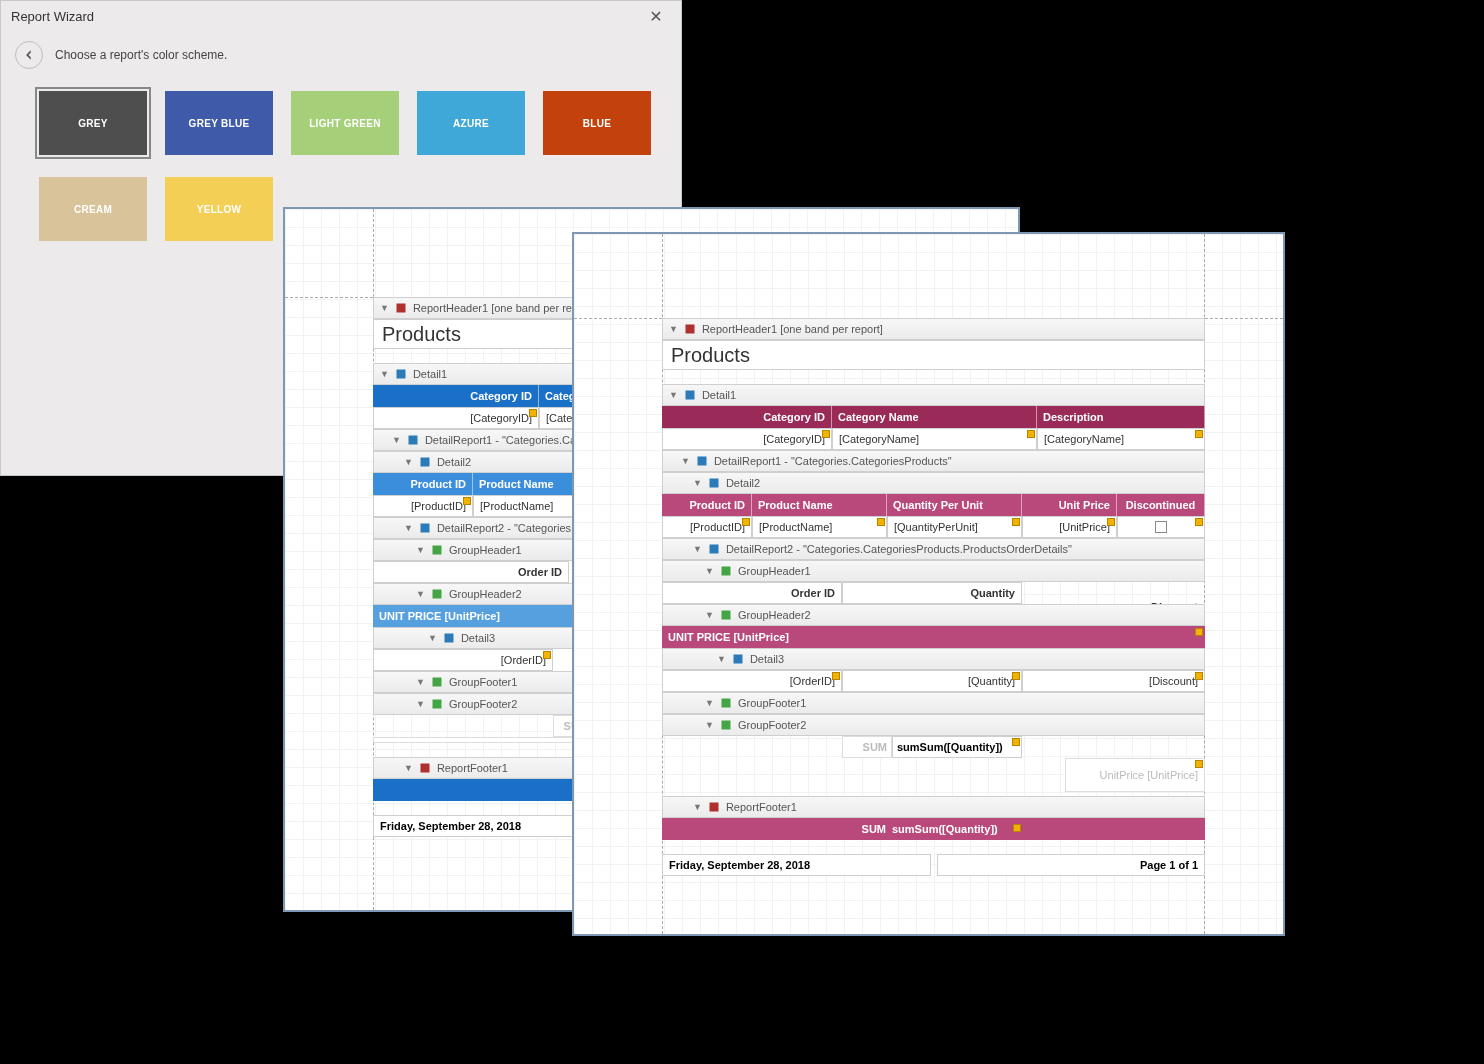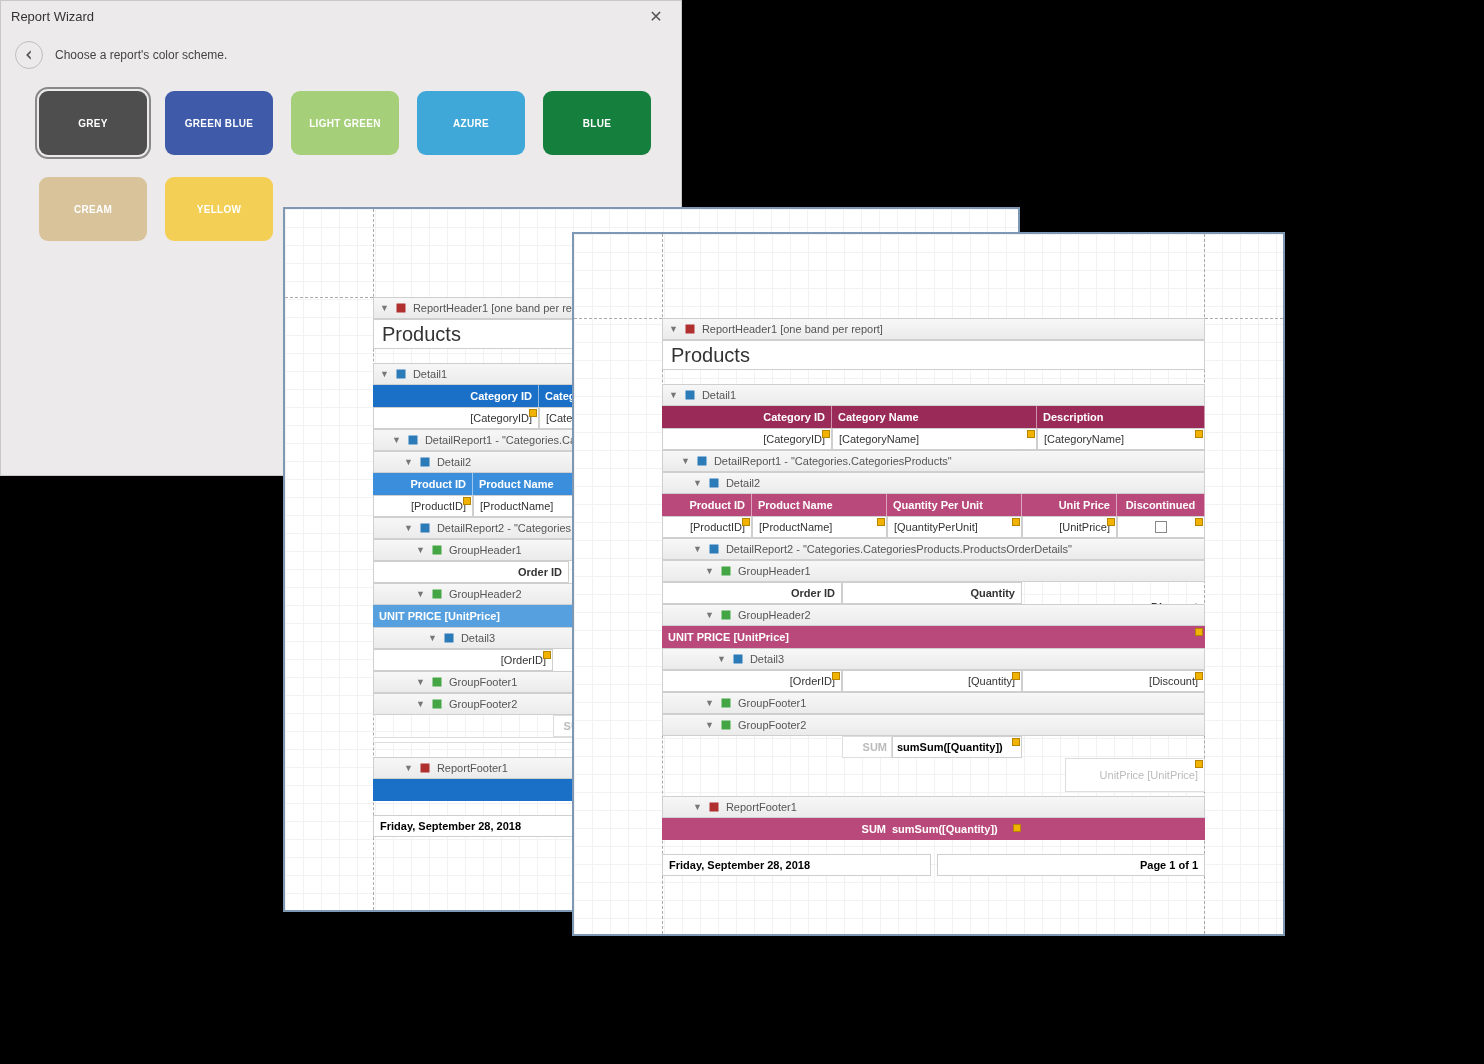--- a/index.html
+++ b/index.html
@@ -25,21 +25,21 @@
   }
   .back-btn svg { width:14px; height:14px; fill:#555; }
 
   .swatch-grid {
     display:grid; grid-template-columns: repeat(5, 108px); grid-auto-rows:64px;
     gap:22px 18px; padding:4px 38px 20px 38px;
   }
   .swatch {
     display:flex; align-items:center; justify-content:center;
     color:#fff; font-size:10px; font-weight:700; letter-spacing:.3px;
-    cursor:pointer; text-align:center; padding:0 4px;border-radius:9px;
+    cursor:pointer; text-align:center; padding:0 4px;
   }
   .swatch.selected { outline:2px solid #888; outline-offset:2px; }
 
   
   .canvas {
     position:absolute; background:#fff; border:2px solid #7e98b3;
   }
   .gridbg {
     background-image:
       linear-gradient(#f2f2f2 1px, transparent 1px),
@@ -118,24 +118,24 @@
   <div class="wiz-sub">
     <div class="back-btn">
       <svg viewBox="0 0 24 24">
           <path d="M15 4l-8 8 8 8v-4l-4-4 4-4z"></path>
         </svg>
     </div>
     <span>Choose a report's color scheme.</span>
   </div>
   <div class="swatch-grid" id="swatch-grid">
       <div class="swatch selected" style="background: rgb(78, 78, 78);">GREY</div>
-      <div class="swatch" style="background: rgb(63, 90, 169);">GREEN BLUE</div>
+      <div class="swatch" style="background: rgb(63, 90, 169);">GREY BLUE</div>
       <div class="swatch" style="background: rgb(166, 207, 122);">LIGHT GREEN</div>
       <div class="swatch" style="background: rgb(63, 168, 216);">AZURE</div>
-      <div class="swatch" style="background: #15803d;">BLUE</div>
+      <div class="swatch" style="background: #c2410c;">BLUE</div>
       <div class="swatch" style="background: rgb(216, 195, 154);">CREAM</div>
       <div class="swatch" style="background: rgb(243, 207, 85);">YELLOW</div>
     </div>
 </div>
 
 <div class="canvas gridbg th-blue" style="left:283px; top:207px; width:737px; height:705px;">
   <div class="margin-line-v" style="left:88px;"></div>
   <div class="margin-line-h" style="top:88px;"></div>
 
   <div class="bandstack" style="top:88px; left:88px; right:0;">

